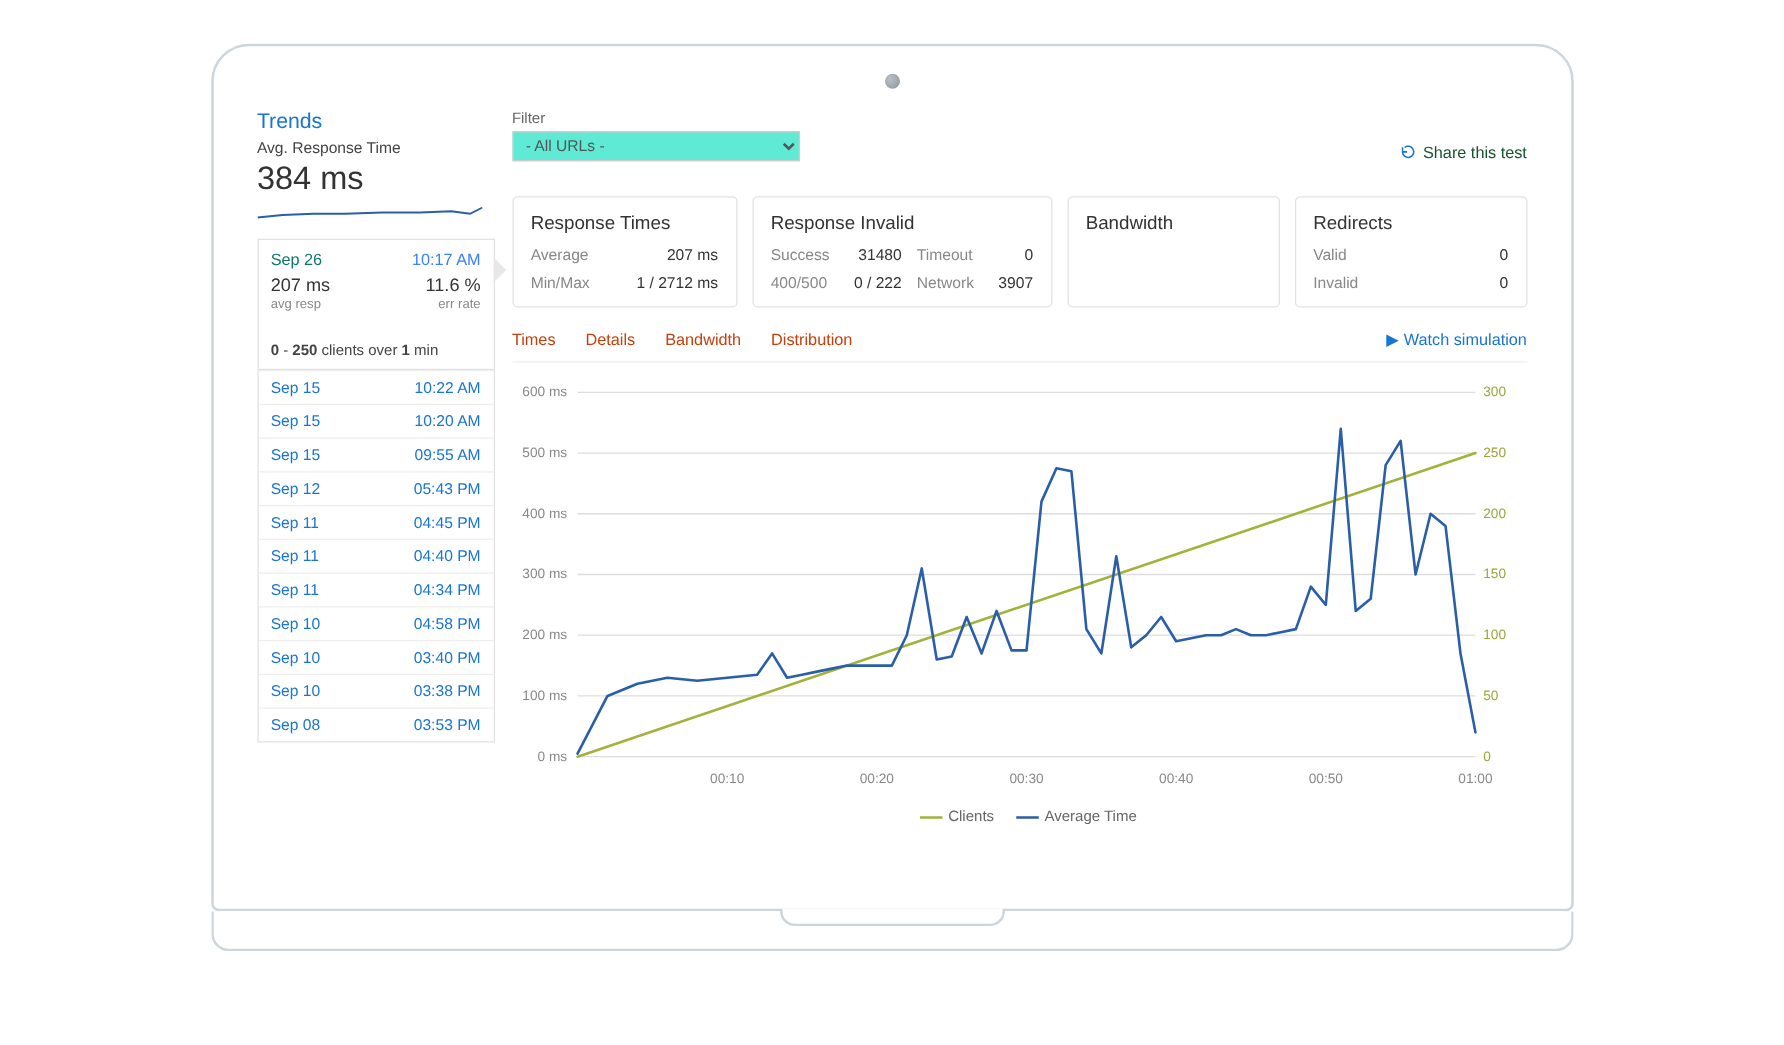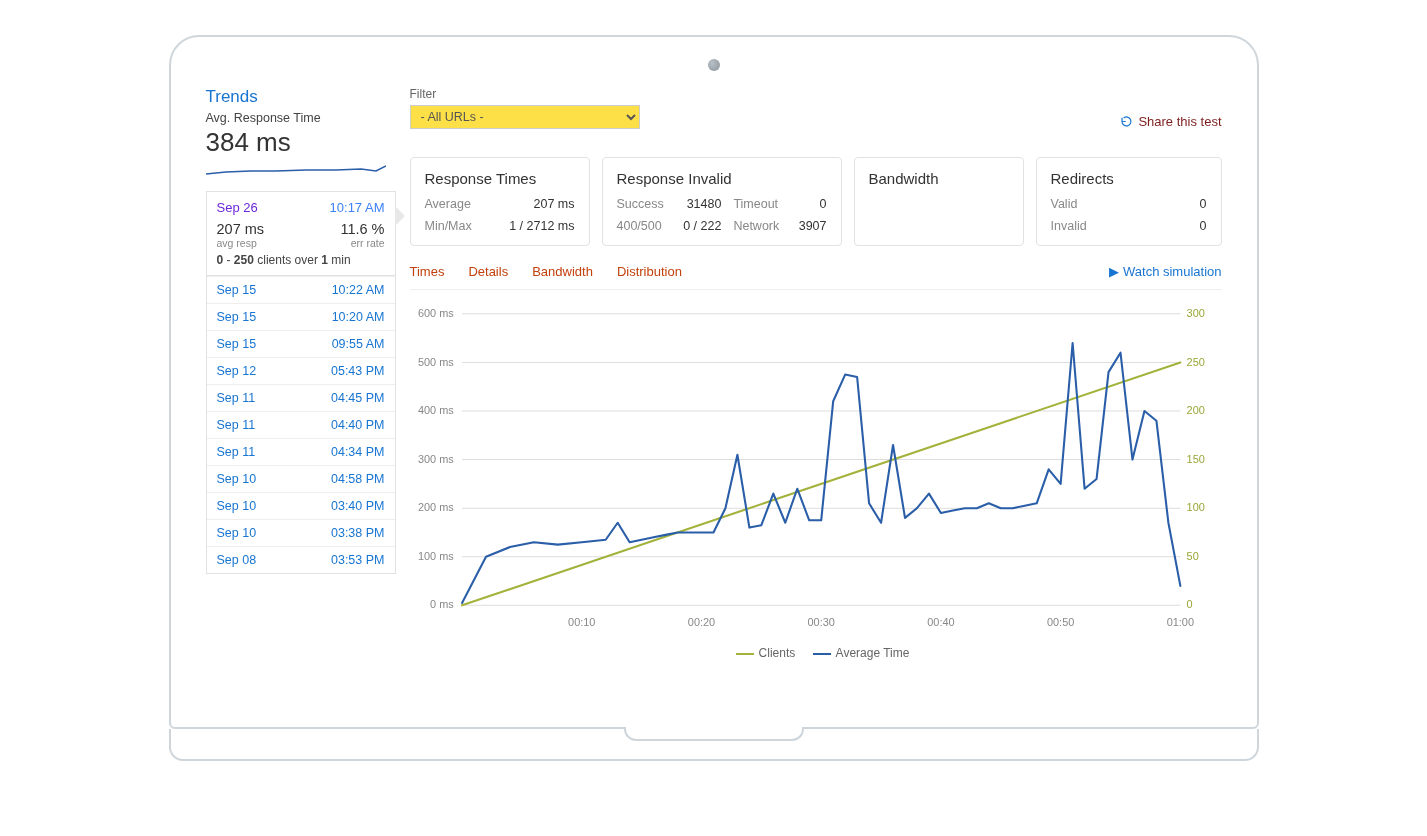--- a/index.html
+++ b/index.html
@@ -85,49 +85,49 @@
   .selected-card::after{
     content:"";
     position:absolute;
     right:-10px; top:14px;
     width:0;height:0;
     border-top:10px solid transparent;
     border-bottom:10px solid transparent;
     border-left:10px solid #e8e8e8;
   }
   .row-flex { display:flex; justify-content:space-between; }
-  .row-flex .l { font-size:13px; color:#6d28d9;}
+  .row-flex .l { font-size:13px; color:#0f766e;}
   .row-flex .r { font-size:13px; color:#3b82f6;}
   .sub-row { display:flex; justify-content:space-between; margin-top:6px;}
   .sub-row .l { font-size:14.5px; color:#333;}
   .sub-row .r { font-size:14.5px; color:#333;}
   .tiny-row { display:flex; justify-content:space-between; font-size:10.5px; color:#888;}
-  .clients-line { font-size:12px; color:#444; margin-top:4px;}
+  .clients-line { font-size:12px; color:#444; margin-top:24px;}
   .clients-line b { font-weight:bold;}
   .history-list { border:1px solid #e2e2e2; border-top:none;text-align:right;}
   .history-item {
     display:flex; justify-content:space-between;
     padding:6px 10px;
     border-top:1px solid #eee;
     color:#1875d1;
     font-size:12.5px;
     cursor:pointer;
   }
   
   .toprow { display:flex; justify-content:space-between; align-items:flex-end; margin-bottom:28px;}
   .filter-label { font-size:12px; color:#666; margin-bottom:4px;}
   .filter-select {
     width:230px;
     font-size:12.5px;
     padding:3px 6px;
     border:1px solid #ccc;
-    background:#fde047;
+    background:#5eead4;
     color:#555;
   }
-  .share-link { color:#7f1d1d; font-size:13px; text-decoration:none; display:flex; align-items:center; gap:5px; cursor:pointer;}
+  .share-link { color:#14532d; font-size:13px; text-decoration:none; display:flex; align-items:center; gap:5px; cursor:pointer;}
   .share-icon { display:inline-block; width:13px; height:13px;}
   
   .cards { display:flex; gap:12px; margin-bottom:14px;}
   .card { border:1px solid #e2e2e2; border-radius:4px; padding:12px 14px; flex:1;}
   .card h3 { font-size:15px; font-weight:400; color:#333; margin-bottom:10px;}
   .card-grid { display:grid; grid-template-columns:auto auto; row-gap:8px; column-gap:14px; font-size:12.5px;}
   .card-grid .k { color:#888;}
   .card-grid .v { color:#333; text-align:right;}
   .card-grid4 { display:grid; grid-template-columns:auto auto auto auto; row-gap:8px; column-gap:12px; font-size:12.5px;}
   .card-grid4 .k { color:#888;}

